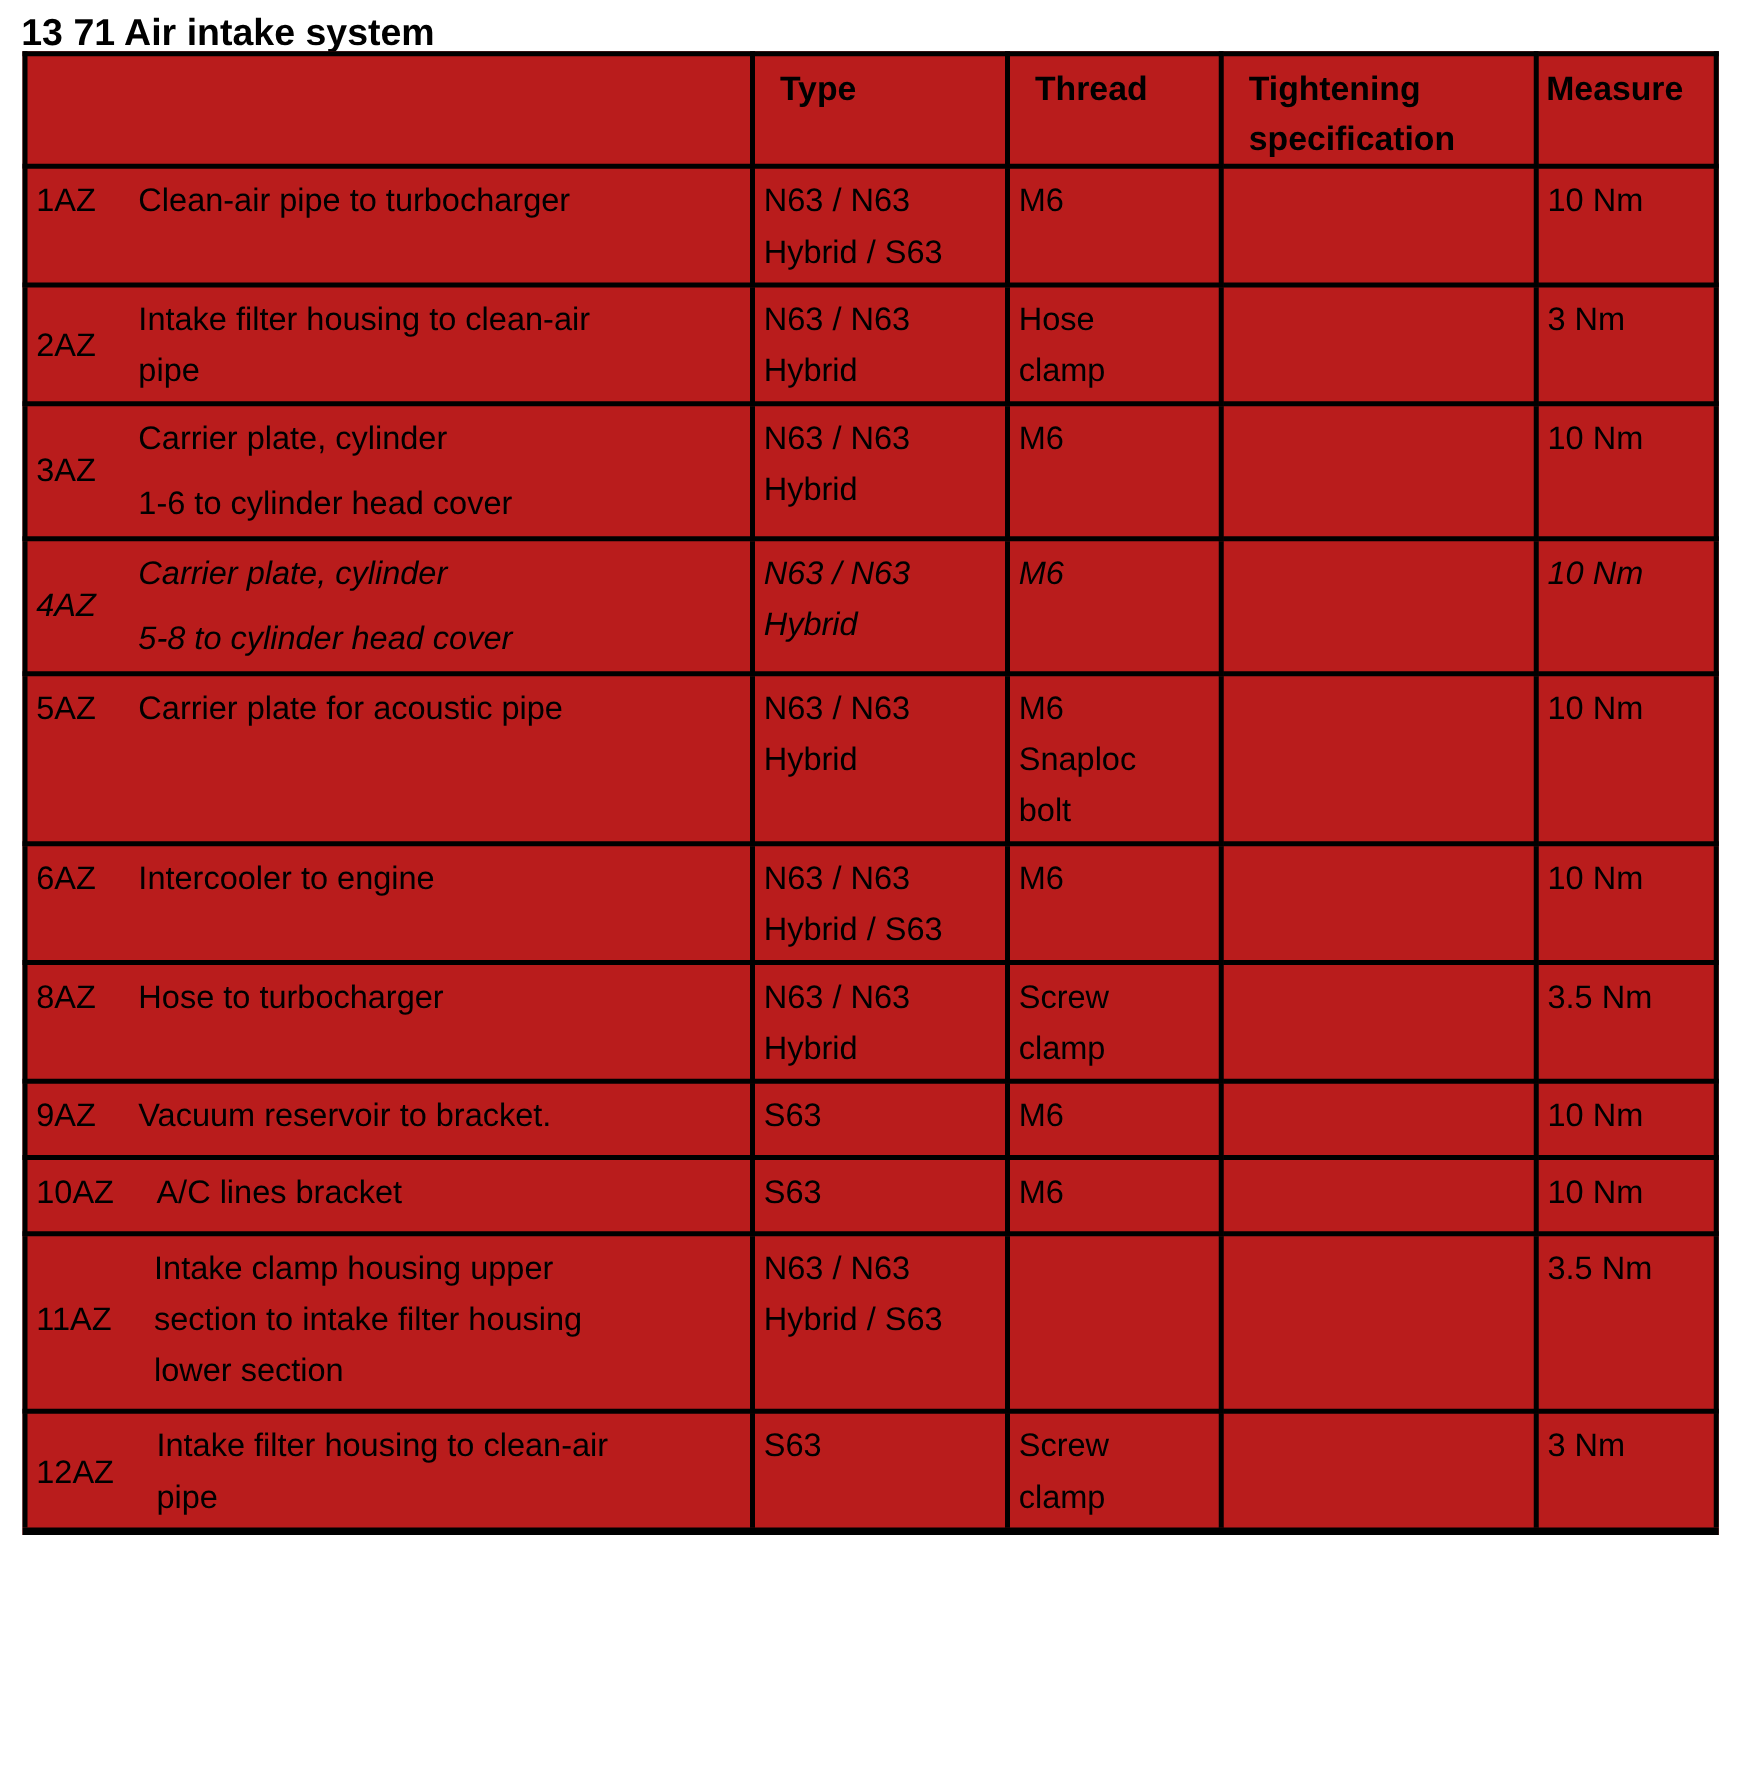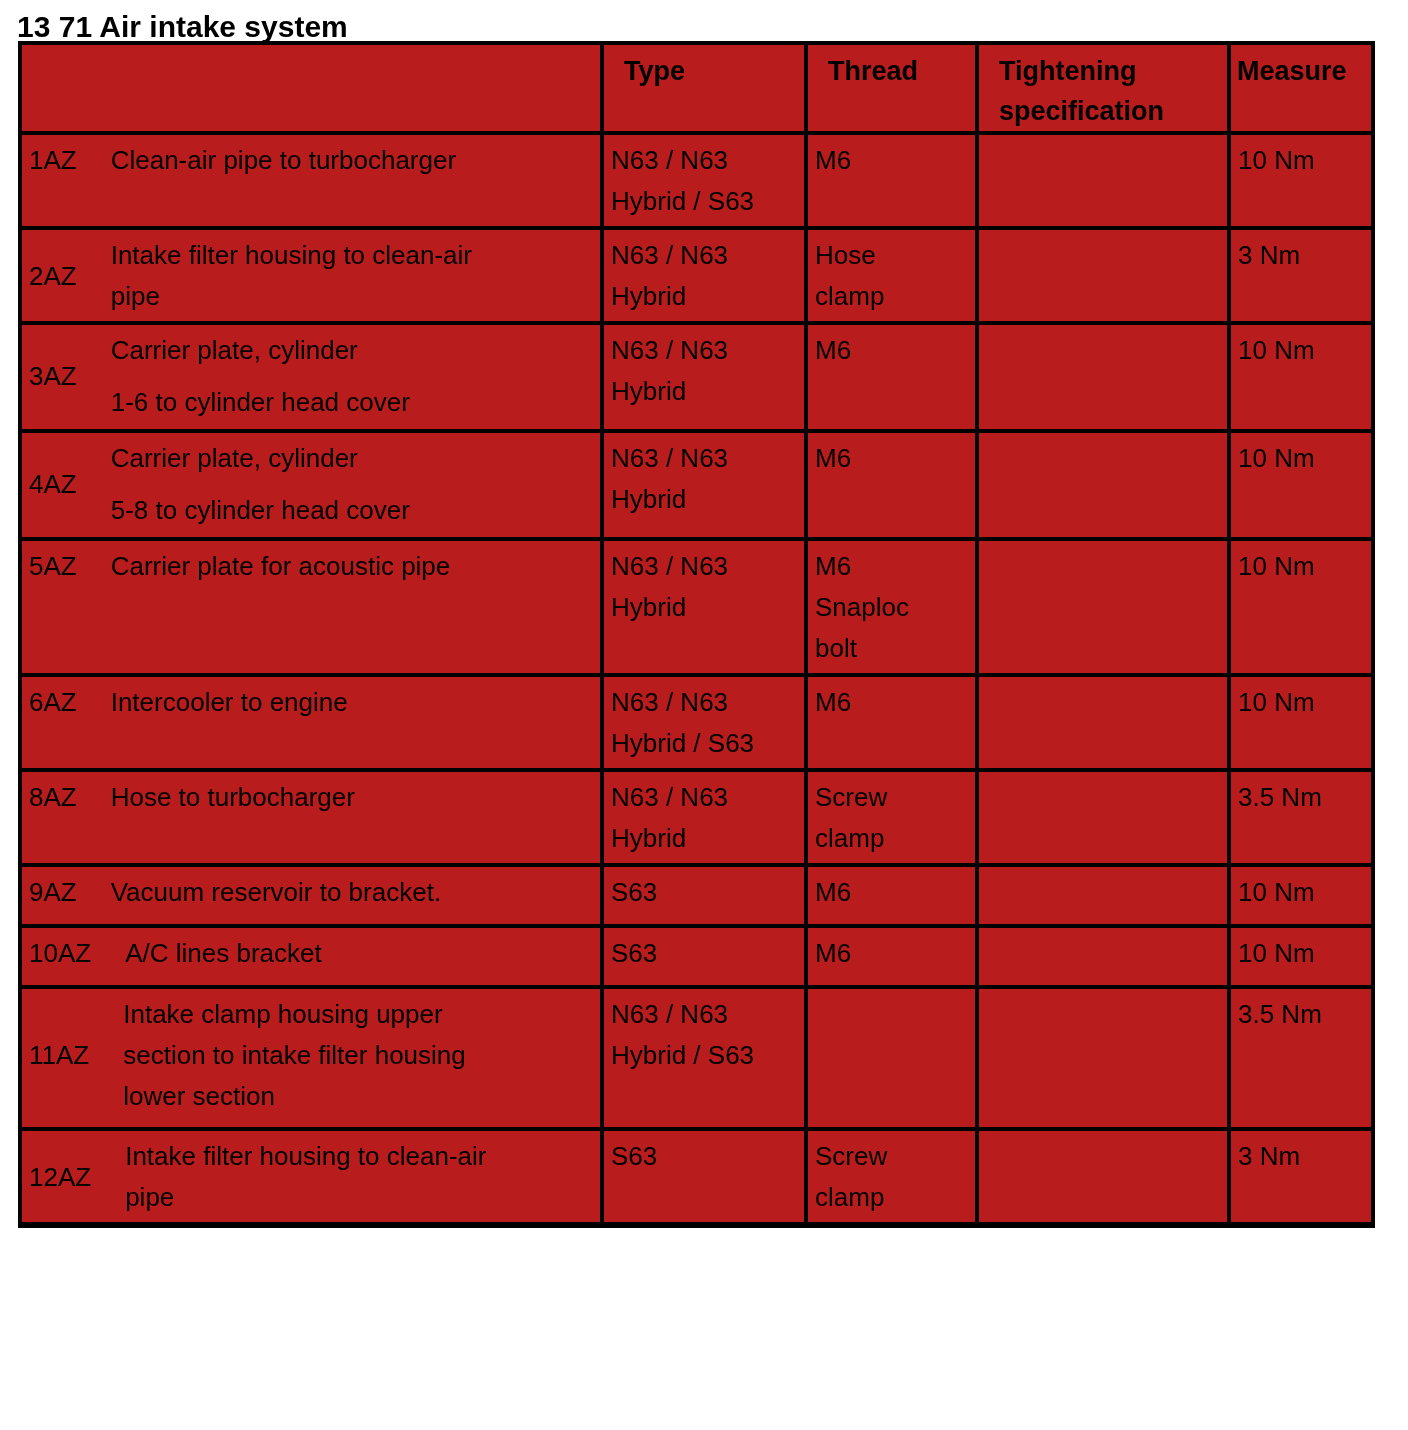--- a/index.html
+++ b/index.html
@@ -143,21 +143,21 @@
           <td class="cell-lines">
             <div>N63 / N63</div>
             <div>Hybrid</div>
           </td>
           <td class="cell-lines">
             <div>M6</div>
           </td>
           <td></td>
           <td>10 Nm</td>
         </tr>
-        <tr style="height: 108px;">
+        <tr style="height: 108px; font-style: italic;">
           <td>
             <div class="item-wrap">
               <span class="label">4AZ</span>
               <div class="desc">
                 <div>Carrier plate, cylinder</div>
                 <div class="gap">5-8 to cylinder head cover</div>
               </div>
             </div>
           </td>
           <td class="cell-lines">

